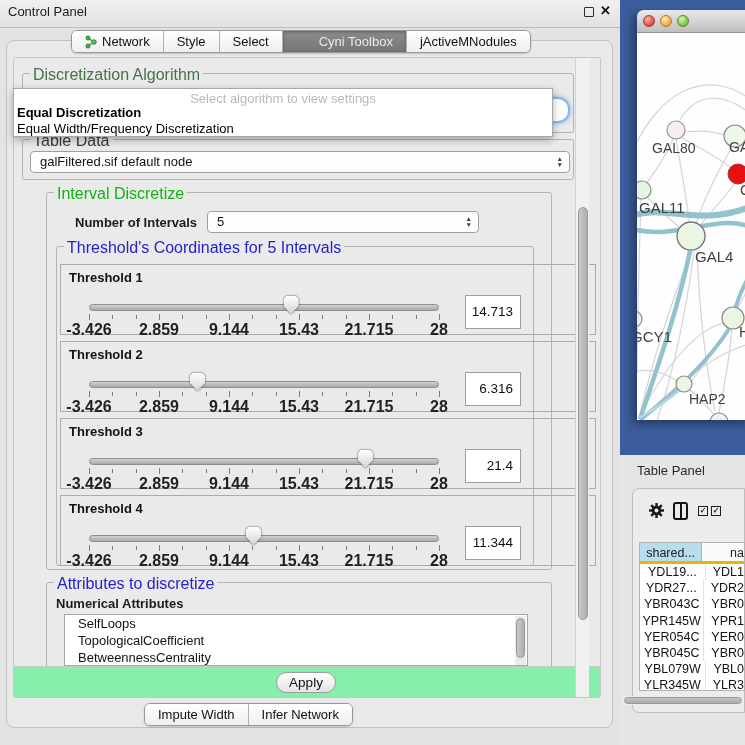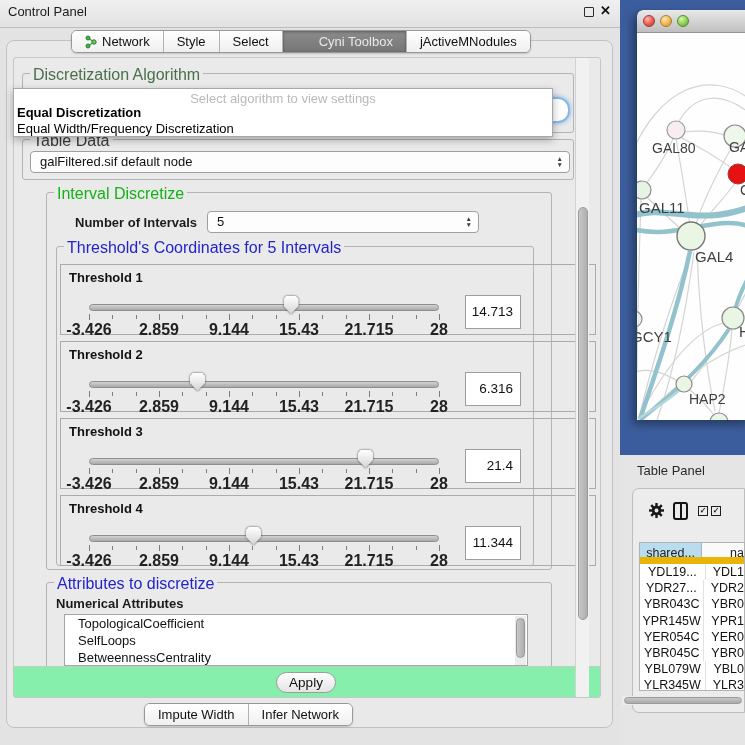--- a/index.html
+++ b/index.html
@@ -121,21 +121,21 @@
   #tp-panel { left:632px; top:488px; width:113px; height:225px;
     background:#ececec; border:1px solid #bdbdbd; border-radius:7px 0 0 7px; }
   #col-ico { position:absolute; left:673px; top:502px; width:15px; height:18px;
     border:2px solid #141414; border-radius:3px; }
   #col-ico:after { content:""; position:absolute; left:5px; top:0; width:2px; height:14px; background:#141414; }
   .cb { position:absolute; top:506px; width:10px; height:10px; border:1.5px solid #1d1d1d;
     font-size:8px; line-height:8px; text-align:center; color:#1d1d1d; font-weight:bold; }
   #gear-ico { position:absolute; left:648px; top:502px; }
   #tp-table { position:absolute; left:639px; top:542px; width:106px; height:149px;
     background:#fff; border:1px solid #b3b3b3; overflow:hidden; }
-  #tp-head { display:flex; height:21px; border-bottom:7px solid #eab308; font-size:12.5px; }
+  #tp-head { display:flex; height:21px; border-bottom:3px solid #eab308; font-size:12.5px; }
   #tp-head .h1 { width:68px; background:#b9dcee; border-right:1px solid #9db4c0;
     text-align:center; line-height:21px; color:#222; }
   #tp-head .h2 { flex:1; background:#fafafa; line-height:21px; padding-left:28px; color:#222; }
   .tp-row { display:flex; height:16.2px; font-size:12.5px; color:#121212; }
   .tp-row .c1 { width:68px; text-align:center; border-right:1px solid #e2e2e2; line-height:16px; }
   .tp-row .c2 { flex:1; padding-left:7px; line-height:16px; }
   #tp-hscroll { position:absolute; left:622px; top:696px; width:121px; height:9px; background:#ececec; }
   #tp-hscroll .thumb { position:absolute; left:2px; top:1px; width:118px; height:7px;
     background:linear-gradient(#c6c6c6,#aaaaaa); border:1px solid #9a9a9a; border-radius:4px; }
 </style>
@@ -333,22 +333,22 @@
       </div>
       <div class="thr-value">11.344</div>
     </div>
   </div>
 
 <div class="group" style="left:46px; top:582px; width:506px; height:112px;">
   <span class="gtitle blue">Attributes to discretize</span>
 </div>
 <div class="abs" style="left:56px; top:596px; font-weight:bold;">Numerical Attributes</div>
 <div id="attr-list">
+  <div class="item">SelfLoops</div>
   <div class="item">TopologicalCoefficient</div>
-  <div class="item">SelfLoops</div>
   <div class="item">BetweennessCentrality</div>
   <div id="attr-vscroll">
       <div class="thumb"></div>
     </div>
 </div>
 
 <div class="abs" id="apply-strip">
   <div id="apply-btn">Apply</div>
 </div>
 

